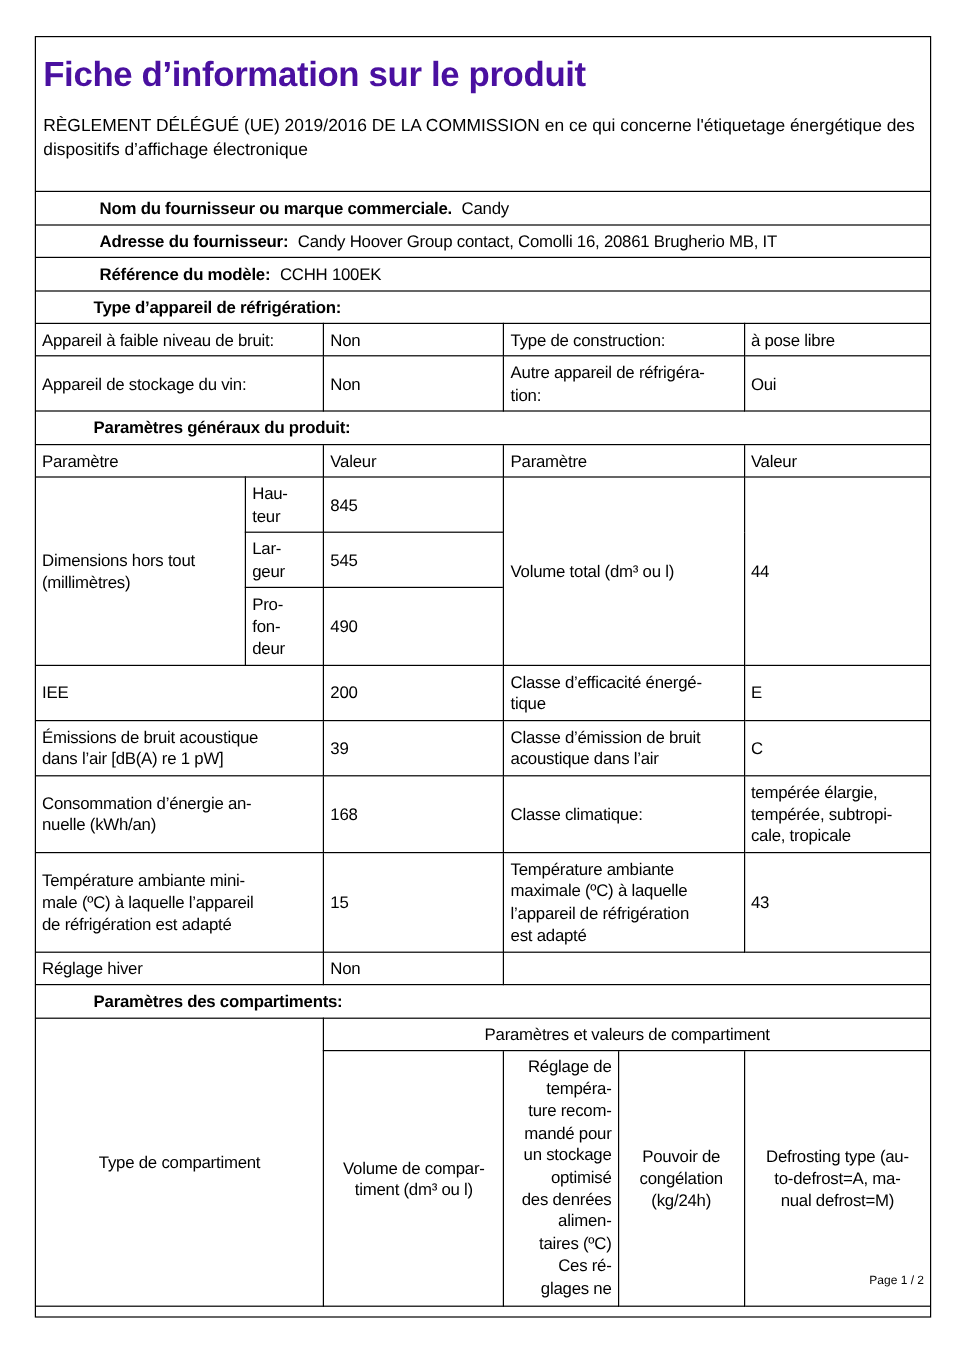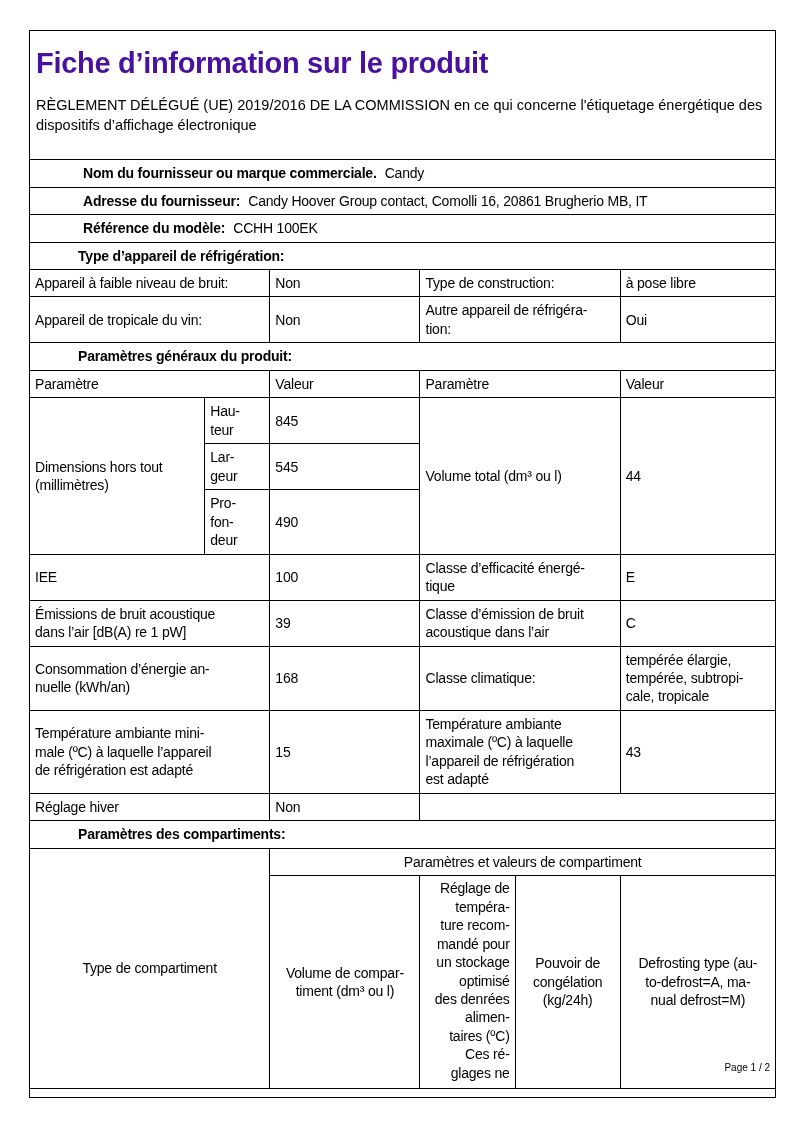--- a/index.html
+++ b/index.html
@@ -50,21 +50,21 @@
         <tr>
           <td colspan="6" class="b prewrap">Type d’appareil de réfrigération:</td>
         </tr>
         <tr>
           <td colspan="2" class="prewrap">Appareil à faible niveau de bruit:</td>
           <td class="prewrap">Non</td>
           <td colspan="2" class="prewrap">Type de construction:</td>
           <td class="prewrap">à pose libre</td>
         </tr>
         <tr>
-          <td colspan="2" class="prewrap">Appareil de tropicale du vin:</td>
+          <td colspan="2" class="prewrap">Appareil de stockage du vin:</td>
           <td class="prewrap">Non</td>
           <td colspan="2" class="prewrap">Autre appareil de réfrigéra-
 tion:</td>
           <td class="prewrap">Oui</td>
         </tr>
 
         <tr>
           <td colspan="6" class="b prewrap">Paramètres généraux du produit:</td>
         </tr>
         <tr>
@@ -90,21 +90,21 @@
         </tr>
         <tr>
           <td class="prewrap">Pro-
 fon-
 deur</td>
           <td class="prewrap">490</td>
         </tr>
 
         <tr>
           <td colspan="2" class="prewrap">IEE</td>
-          <td class="prewrap">100</td>
+          <td class="prewrap">200</td>
           <td colspan="2" class="prewrap">Classe d’efficacité énergé-
 tique</td>
           <td class="prewrap">E</td>
         </tr>
         <tr>
           <td colspan="2" class="prewrap">Émissions de bruit acoustique
 dans l’air [dB(A) re 1 pW]</td>
           <td class="prewrap">39</td>
           <td colspan="2" class="prewrap">Classe d’émission de bruit
 acoustique dans l’air</td>

